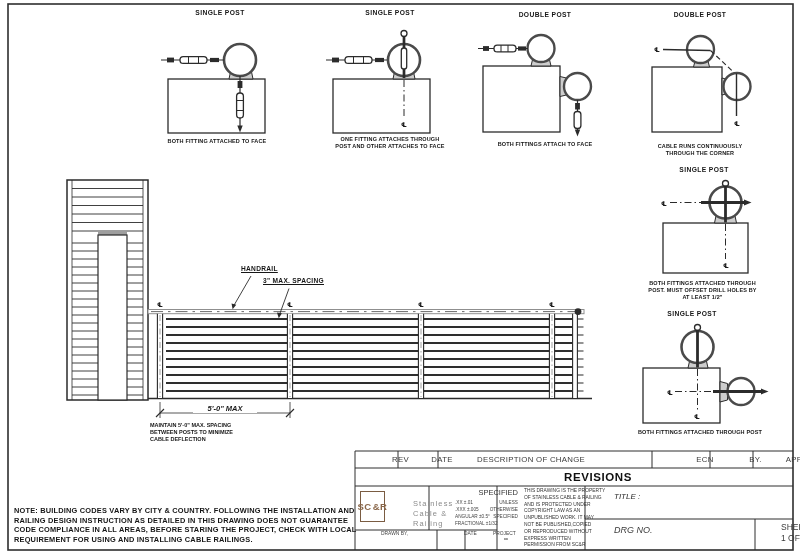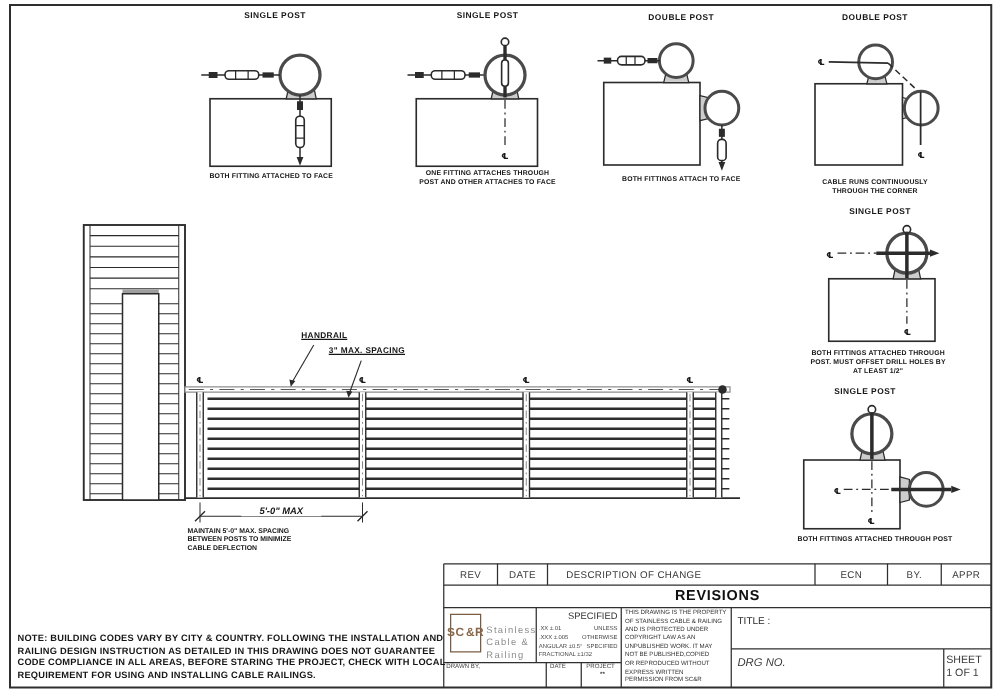--- a/index.html
+++ b/index.html
@@ -8,33 +8,33 @@
   svg{position:absolute;left:0;top:0;}
   .lbl{position:absolute;color:#161616;font-weight:bold;white-space:pre-line;}
   .ctr{text-align:center;}
   .ttl{font-size:6.7px;letter-spacing:.4px;width:84px;}
   .cap{font-size:5.5px;line-height:7.2px;letter-spacing:.15px;}
   .ann{font-size:6.6px;text-decoration:underline;letter-spacing:.3px;}
   .dim{left:193px;top:404px;width:64px;text-align:center;font-style:italic;
        font-size:7.5px;background:#fff;}
   .spnote{left:150px;top:422px;font-size:5.5px;line-height:7px;}
   .bignote{left:14px;top:506px;font-size:7.4px;line-height:9.6px;letter-spacing:.2px;}
-  .tb{position:absolute;color:#3a3a3a;font-weight:normal;white-space:pre-line;}
+  .tb{position:absolute;color:#3a3a3a;font-weight:normal;white-space:pre-line;padding-left:24px;}
   .hdr{font-size:7.8px;height:15px;line-height:15px;letter-spacing:.3px;text-align:center;top:452px;}
   .revttl{left:355px;width:438px;top:469px;height:16px;line-height:16px;
           font-size:11.5px;font-weight:bold;letter-spacing:.6px;color:#101010;text-align:center;}
   .logo{position:absolute;left:360px;top:491px;width:25px;height:31px;border:1.6px solid #7a5c42;
         display:flex;flex-direction:row;align-items:center;justify-content:center;gap:1px;box-sizing:border-box;}
   .logo span{font-size:9.5px;font-weight:bold;color:#8a674a;line-height:9px;letter-spacing:.5px;}
   .company{left:389px;top:499px;font-size:7.5px;line-height:9.8px;letter-spacing:1.1px;color:#8b8b8b;}
   .toltitle{left:428px;top:488px;width:66px;text-align:right;font-size:7.5px;color:#333;}
   .tolvals{left:431px;top:499px;font-size:4.7px;line-height:7px;color:#444;}
   .tolside{left:458px;top:499px;width:36px;text-align:right;font-size:4.7px;line-height:7px;color:#444;}
   .copyright{left:500px;top:488px;width:84px;font-size:4.9px;line-height:6.8px;color:#333;}
-  .titlelabel{left:590px;top:492px;font-size:8px;color:#2a2a2a;}
+  .titlelabel{left:590px;top:492px;font-size:8px;color:#2a2a2a;font-style:italic;}
   .titlevalue{left:613px;top:491px;width:180px;text-align:center;font-weight:bold;
               font-size:7.2px;line-height:9.2px;color:#111;}
   .drg{left:590px;top:525px;font-size:9px;font-style:italic;}
   .sheetlbl{left:757px;top:522px;font-size:8.5px;line-height:10.5px;}
   .micro{font-size:4.9px;color:#444;}
   .cl{font:bold 6.5px "Liberation Sans","DejaVu Sans",sans-serif;fill:#1b1b1b;}
 </style>
 </head>
 <body>
 

